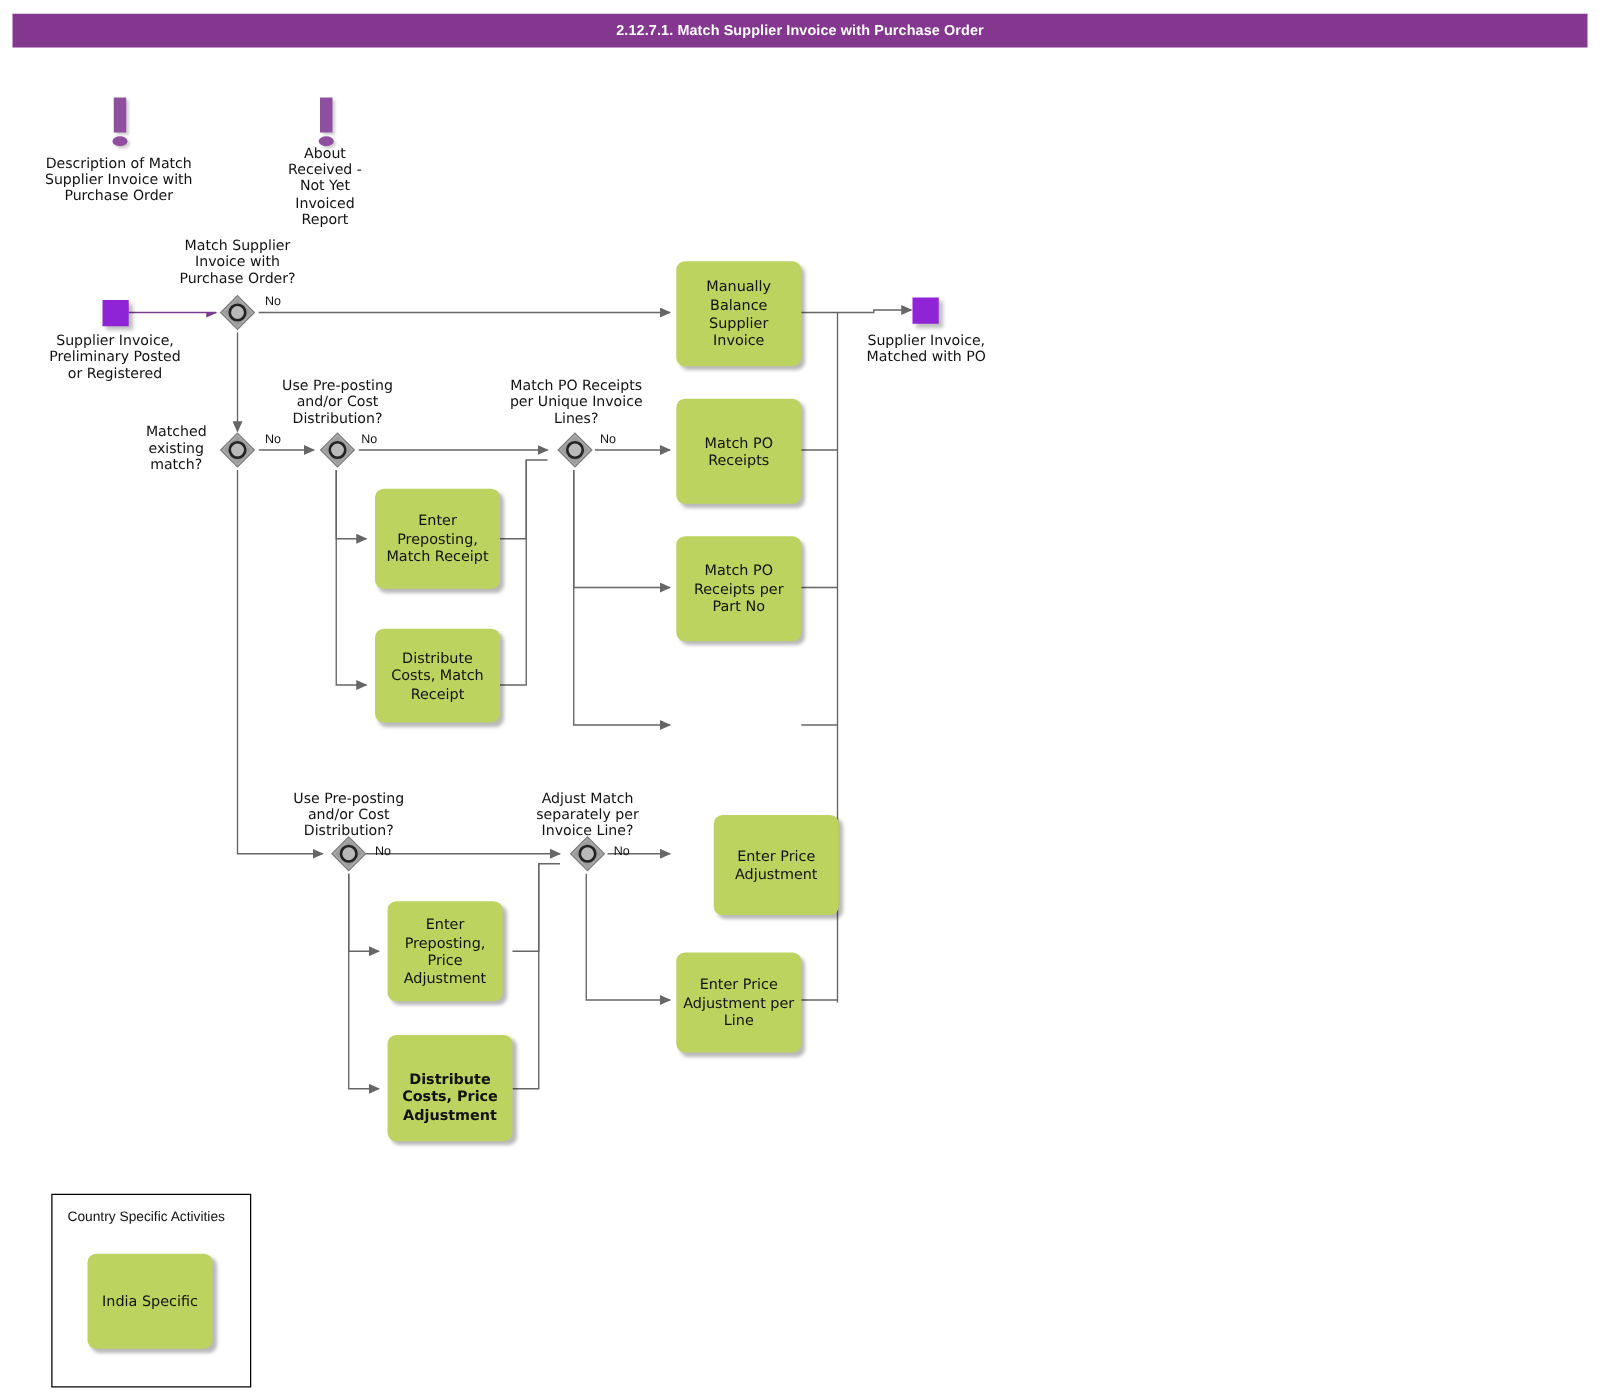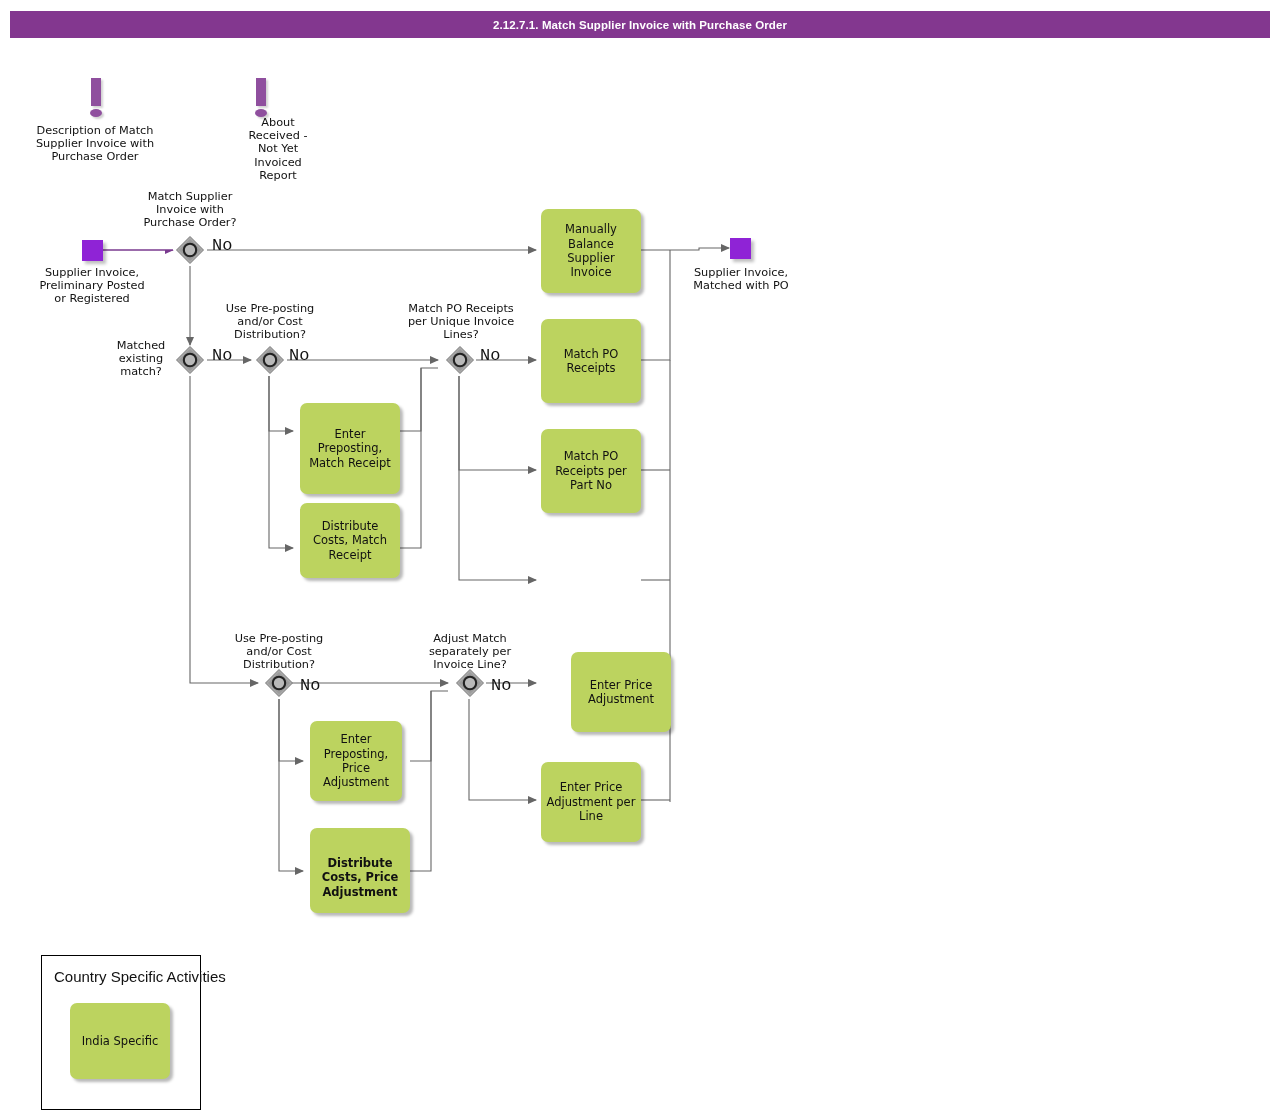--- a/index.html
+++ b/index.html
@@ -79,23 +79,23 @@
     position: absolute;
     font-size: 11.3px;
     line-height: 1.17;
     color: #111111;
     text-align: center;
     white-space: pre-line;
     font-family: "DejaVu Sans", sans-serif;
   }
   .edgelbl {
     position: absolute;
-    font-size: 17px;
+    font-size: 10px;
     color: #111111;
-    font-family: Liberation Mono, monospace;
+    font-family: Liberation Sans, sans-serif;
   }
   
   .note {
     position: absolute;
   }
   .note .bang-bar {
     position: absolute;
     left: 6px;
     top: 0;
     width: 10px;
@@ -115,21 +115,21 @@
   }
   
   .group {
     position: absolute;
     border: 1px solid #000000;
     background: #ffffff;
     box-sizing: border-box;
   }
   .group-title {
     position: absolute;
-    font-size: 15px;
+    font-size: 11px;
     color: #111111;
     font-family: "Liberation Sans", sans-serif;
   }
 </style>
 </head>
 <body>
 
 <div id="page">
 
   <div class="titlebar">2.12.7.1. Match Supplier Invoice with Purchase Order</div>
@@ -202,21 +202,21 @@
     <div class="bang-dot"></div>
   </div>
   <div class="lbl" style="left:25px; top:124px; width:140px;">Description of Match
 Supplier Invoice with
 Purchase Order</div>
 
   <div class="note" style="left:250px; top:78px; width:22px; height:42px;">
     <div class="bang-bar"></div>
     <div class="bang-dot"></div>
   </div>
-  <div class="lbl" style="left:233px; top:116px; width:90px;">About
+  <div class="lbl" style="left:215px; top:116px; width:90px;">About
 Received -
 Not Yet
 Invoiced
 Report</div>
 
   <div class="term" style="left:82px; top:240px;"></div>
   <div class="lbl" style="left:17px; top:266px; width:150px;">Supplier Invoice,
 Preliminary Posted
 or Registered</div>
 
@@ -283,21 +283,21 @@
 separately per
 Invoice Line?</div>
   <div class="edgelbl" style="left:491px; top:676px;">No</div>
 
   <div class="proc" style="left:541px; top:209px; width:100px; height:84px;">
     <span>Manually
 Balance Supplier
 Invoice</span>
   </div>
 
-  <div class="proc" style="left:300px; top:391px; width:100px; height:91px;margin-top:12px;">
+  <div class="proc" style="left:300px; top:391px; width:100px; height:80px;">
     <span>Enter
 Preposting,
 Match Receipt</span>
   </div>
 
   <div class="proc" style="left:300px; top:503px; width:100px; height:75px;">
     <span style="">Distribute Costs,
 Match Receipt</span>
   </div>
 

